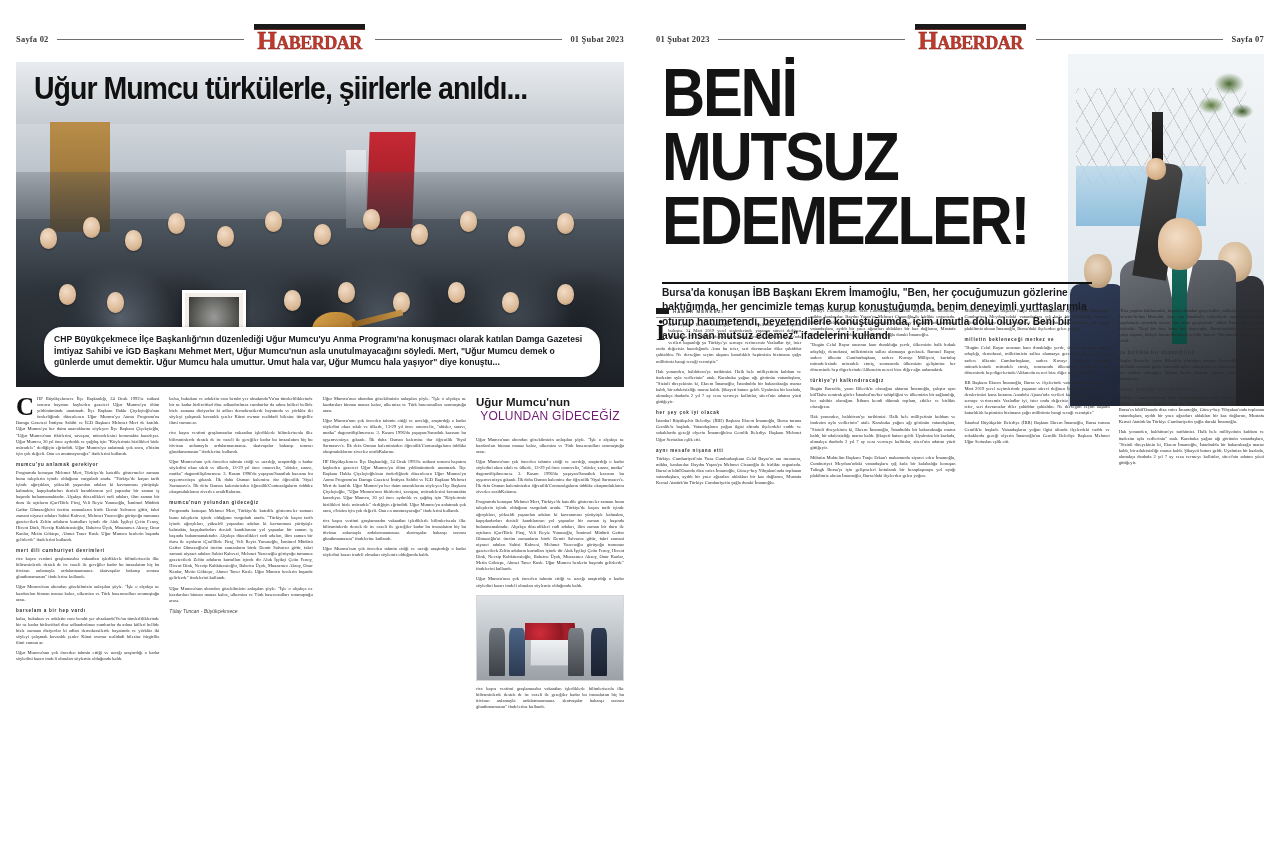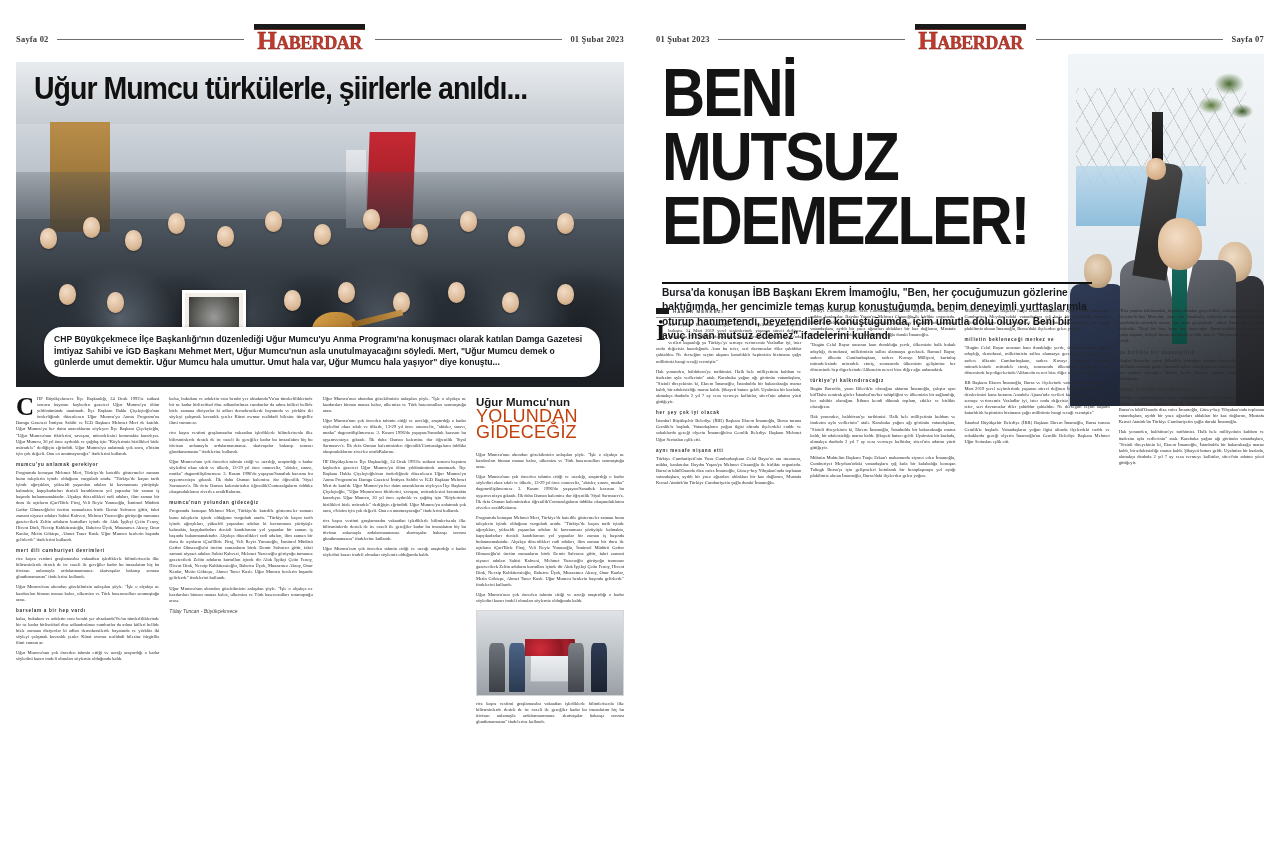--- a/index.html
+++ b/index.html
@@ -169,22 +169,23 @@
     margin: 4px 0 2px 0;
   }
 
   .sub-title-wrap { margin-bottom: 12px; }
   .sub-title-a {
     font-family: "Liberation Sans", sans-serif;
     font-weight: bold; font-size: 11.5px; line-height: 13px; color:#1b1b1b;
   }
   .sub-title-b {
     font-family: "Liberation Sans", sans-serif;
-    font-weight: 300; font-size: 18px; line-height: 15.5px; color:#c2410c;
+    font-weight: 300; font-size: 12px; line-height: 15.5px; color:#701a75;
     letter-spacing: .2px;
+    text-align: center;
   }
   .inset-photo {
     margin-top: 6px; width: 100%; height: 86px;
     border: 1px solid #d6d6d6;
     background:
       linear-gradient(180deg,#dfe3e7 0%, #c3c8cd 42%, #9aa0a6 100%);
     position: relative; overflow: hidden;
   }
   .ip-counter {
     position:absolute; left: 36%; top: 50%; width: 28%; height: 34%;

